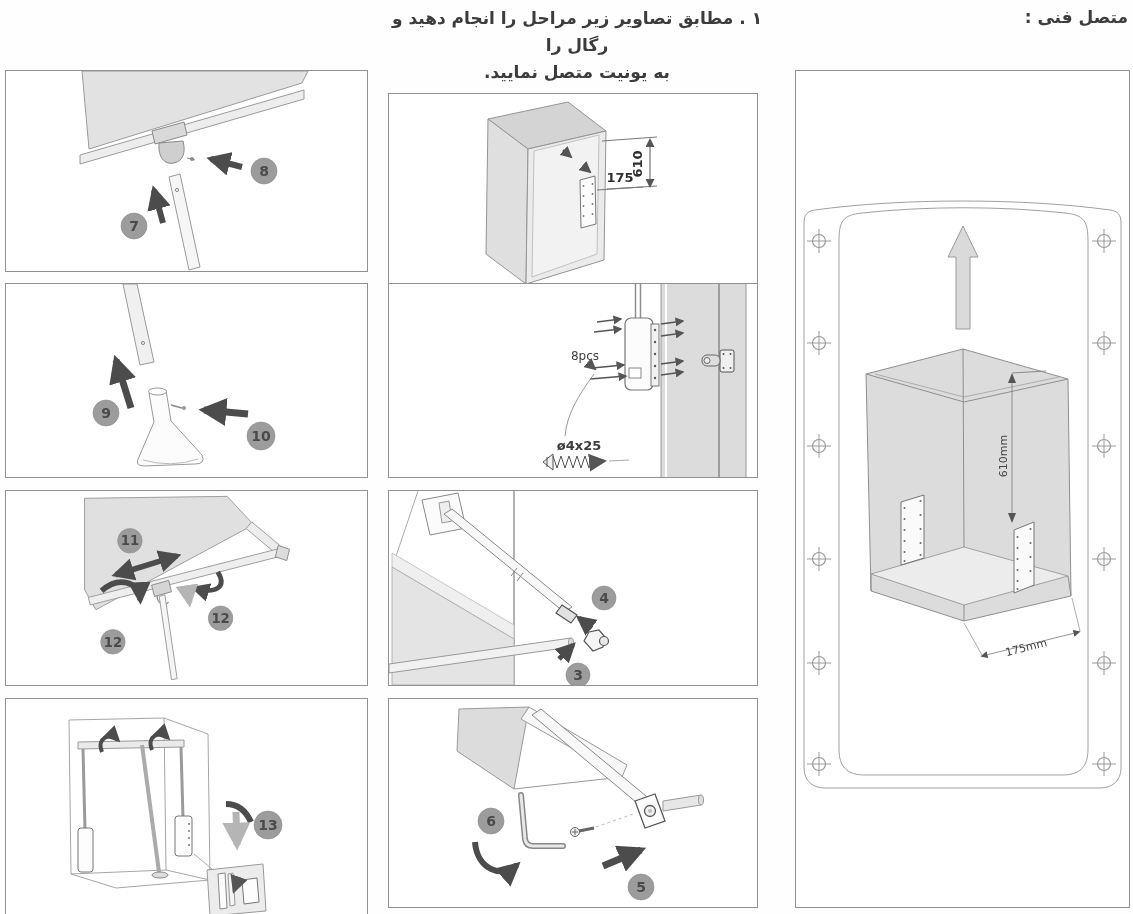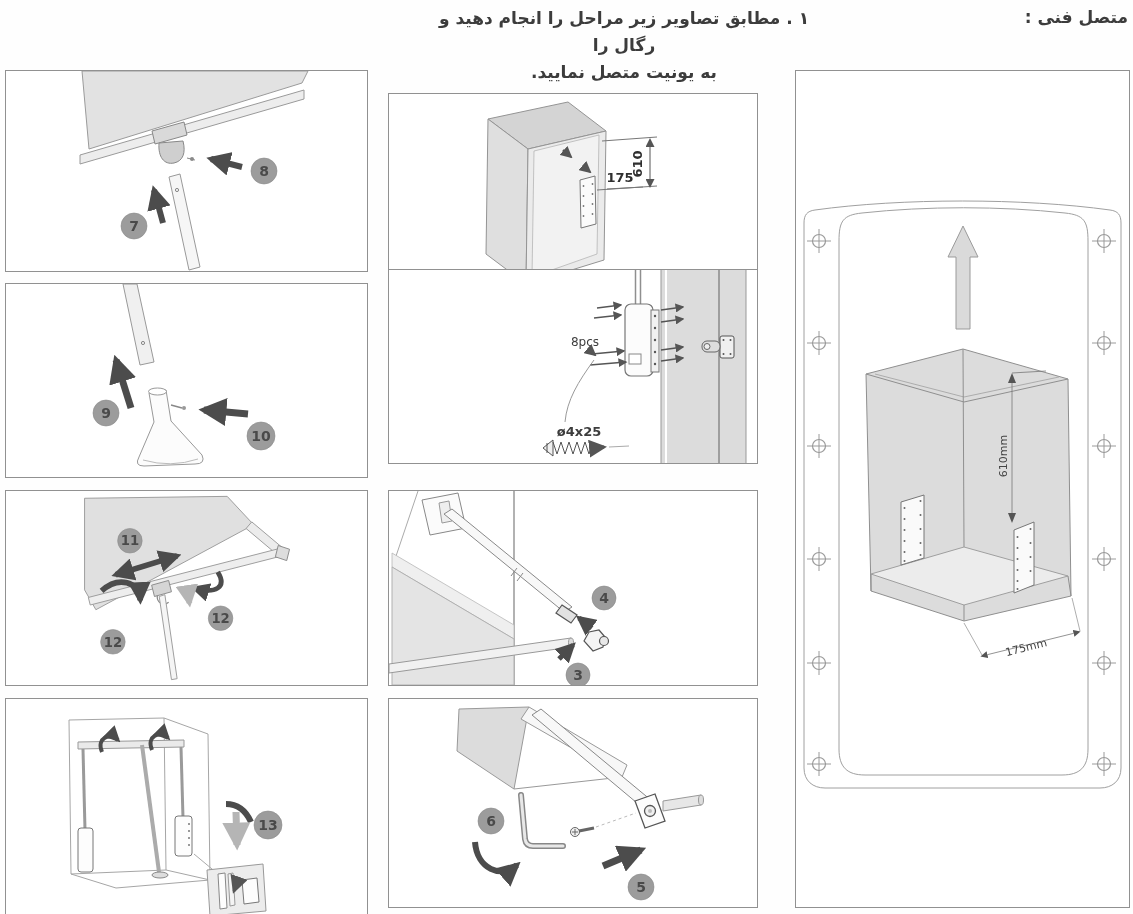--- a/index.html
+++ b/index.html
@@ -6,21 +6,21 @@
   #page{position:relative;width:1133px;height:914px;background:#fefefe;overflow:hidden;
         font-family:"DejaVu Sans",sans-serif;}
   .panel{position:absolute;background:#ffffff;border:1px solid #919191;box-sizing:border-box;}
   .panel svg{display:block;width:100%;height:100%;}
   svg text{font-family:"DejaVu Sans",sans-serif;}
   .badge-circle{fill:#9c9c9c;stroke:#8a8a8a;stroke-width:.6;}
   .badge-num{fill:#4a4a4a;font-size:14px;font-weight:bold;text-anchor:middle;}
   .dim-text{fill:#2f2f2f;font-size:13px;font-weight:bold;text-anchor:middle;}
   .dim-small{fill:#444;font-size:11px;text-anchor:middle;}
   .lbl{fill:#3d3d3d;font-size:12px;text-anchor:middle;}
-  .hdr{position:absolute;color:#3c3c3c;font-weight:600;font-size:17px;direction:rtl;margin-left:47px;}
+  .hdr{position:absolute;color:#3c3c3c;font-weight:600;font-size:17px;direction:rtl;}
   .wire{stroke:#a6a6a6;stroke-width:1;fill:none;}
 </style>
 </head>
 <body>
 
 <div id="page">
 
   <svg width="0" height="0" style="position:absolute" aria-hidden="true">
     <defs>
       <marker id="ahD" markerWidth="4" markerHeight="4" refX="3.2" refY="2" orient="auto-start-reverse" markerUnits="strokeWidth">
@@ -198,21 +198,21 @@
         <line x1="213" y1="47" x2="268" y2="43" stroke="#777" stroke-width="1"></line>
         <line x1="208" y1="96" x2="268" y2="92" stroke="#777" stroke-width="1"></line>
         <line x1="261" y1="46" x2="261" y2="92" stroke="#555" stroke-width="1" marker-start="url(#ahM)" marker-end="url(#ahM)"></line>
         <line x1="218" y1="95" x2="254" y2="93" stroke="#777" stroke-width="1"></line>
       </g>
       <text class="dim-text" x="231" y="88">175</text>
       <text class="dim-text" transform="rotate(-90 249,70)" x="249" y="74">610</text>
     </svg>
   </div>
 
-  <div class="panel" style="left:388px;top:269px;width:370px;height:195px;">
+  <div class="panel" style="left:388px;top:283px;width:370px;height:195px;">
     <svg viewBox="0 0 368 193">
       <g>
         <rect x="272" y="0" width="85" height="193" fill="#dcdcdc"></rect>
         <line x1="272" y1="0" x2="272" y2="193" stroke="#999" stroke-width="1"></line>
         <line x1="277" y1="0" x2="277" y2="193" stroke="#ffffff" stroke-width="2"></line>
         <line x1="357" y1="0" x2="357" y2="193" stroke="#999" stroke-width="1"></line>
         <line x1="330" y1="0" x2="330" y2="193" stroke="#8f8f8f" stroke-width="1.6"></line>
       </g>
       <g>
         <rect x="331" y="66" width="14" height="22" rx="2" fill="#f0f0f0" stroke="#555" stroke-width="1"></rect>

